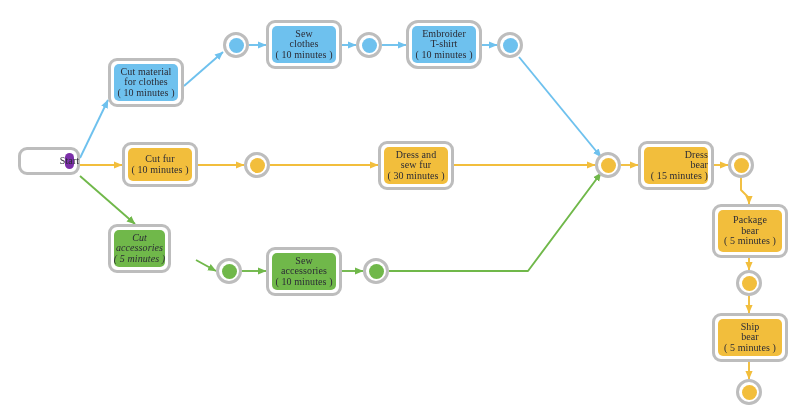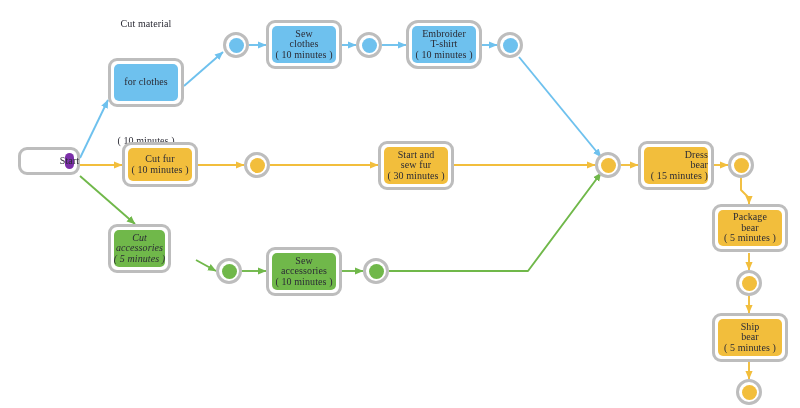--- a/index.html
+++ b/index.html
@@ -104,21 +104,21 @@
       <polyline points="342,271 363,271" fill="none" stroke="#70b84a" stroke-width="1.9" stroke-linejoin="round" stroke-linecap="butt" marker-end="url(#arrow-2)"></polyline>
       <polyline points="389,271 528,271 601,173" fill="none" stroke="#70b84a" stroke-width="1.9" stroke-linejoin="round" stroke-linecap="butt" marker-end="url(#arrow-2)"></polyline>
     </svg>
   <div id="node-layer">
       <div class="node" style="left: 18px; top: 147px; width: 62px; height: 28px; padding-left: 44px;">
         <div class="node-inner" style="background: rgb(123, 47, 168);">
           <span class="ln">Start</span>
         </div>
       </div>
       <div class="node" style="left: 108px; top: 58px; width: 76px; height: 49px;">
-        <div class="node-inner" style="background: rgb(110, 193, 238); gap: 48px;">
+        <div class="node-inner" style="background: rgb(110, 193, 238);">
           <span class="ln">Cut material</span>
           <span class="ln">for clothes</span>
           <span class="ln">( 10 minutes )</span>
         </div>
       </div>
       <div class="node" style="left: 266px; top: 20px; width: 76px; height: 49px;">
         <div class="node-inner" style="background: rgb(110, 193, 238);">
           <span class="ln">Sew</span>
           <span class="ln">clothes</span>
           <span class="ln">( 10 minutes )</span>
@@ -132,21 +132,21 @@
         </div>
       </div>
       <div class="node" style="left: 122px; top: 142px; width: 76px; height: 45px;">
         <div class="node-inner" style="background: rgb(242, 190, 60);">
           <span class="ln">Cut fur</span>
           <span class="ln">( 10 minutes )</span>
         </div>
       </div>
       <div class="node" style="left: 378px; top: 141px; width: 76px; height: 49px;">
         <div class="node-inner" style="background: rgb(242, 190, 60);">
-          <span class="ln">Start and</span>
+          <span class="ln">Dress and</span>
           <span class="ln">sew fur</span>
           <span class="ln">( 30 minutes )</span>
         </div>
       </div>
       <div class="node" style="left: 108px; top: 224px; width: 63px; height: 49px; font-style: italic;">
         <div class="node-inner" style="background: rgb(112, 184, 74);">
           <span class="ln">Cut</span>
           <span class="ln">accessories</span>
           <span class="ln">( 5 minutes )</span>
         </div>
@@ -158,21 +158,21 @@
           <span class="ln">( 10 minutes )</span>
         </div>
       </div>
       <div class="node" style="left: 638px; top: 141px; width: 76px; height: 49px;">
         <div class="node-inner" style="background: rgb(242, 190, 60); align-items: flex-end;">
           <span class="ln">Dress</span>
           <span class="ln">bear</span>
           <span class="ln">( 15 minutes )</span>
         </div>
       </div>
-      <div class="node" style="left: 712px; top: 204px; width: 76px; height: 48px; justify-content: center;">
+      <div class="node" style="left: 712px; top: 204px; width: 76px; height: 54px; justify-content: center;">
         <div class="node-inner" style="background: rgb(242, 190, 60);">
           <span class="ln">Package</span>
           <span class="ln">bear</span>
           <span class="ln">( 5 minutes )</span>
         </div>
       </div>
       <div class="node" style="left: 712px; top: 313px; width: 76px; height: 49px;">
         <div class="node-inner" style="background: rgb(242, 190, 60);">
           <span class="ln">Ship</span>
           <span class="ln">bear</span>

